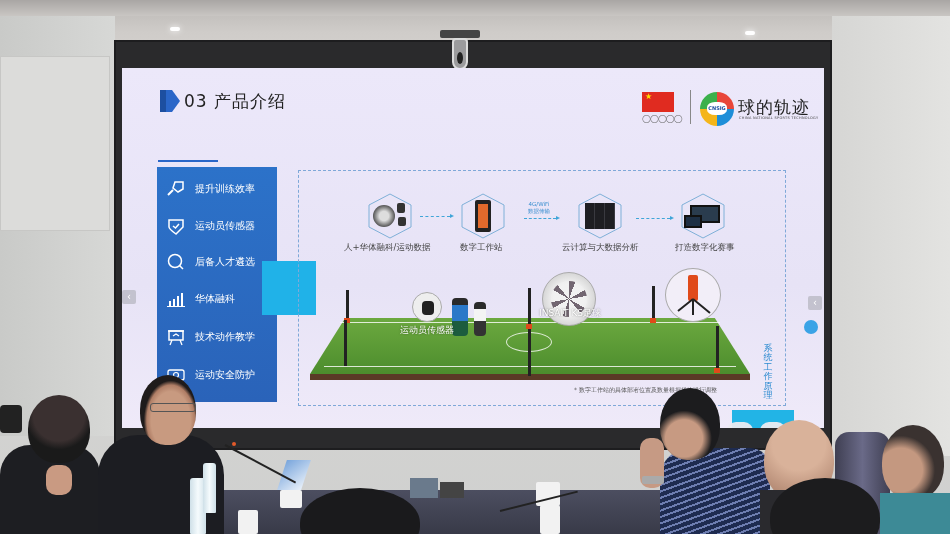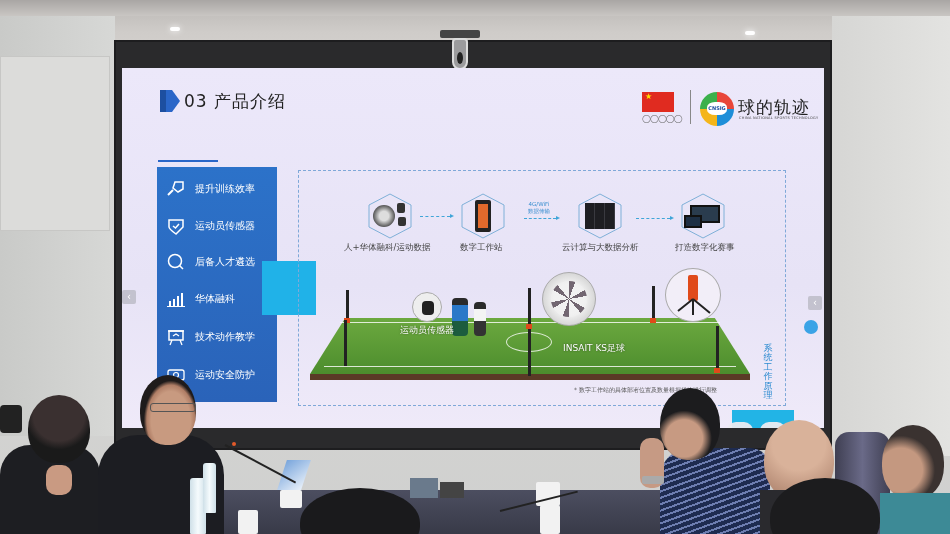--- a/index.html
+++ b/index.html
@@ -278,21 +278,21 @@
     <div style="position:absolute;left:22px;top:6px;width:10px;height:26px;background:#e04a1a;border-radius:2px;"></div>
     <svg width="56" height="54" style="position:absolute;left:0;top:0;">
         <path d="M27 30 L12 42 M27 30 L44 44 M27 30 L27 46" stroke="#222" stroke-width="2"></path>
       </svg>
   </div>
 
   <div class="player" style="left:330px;top:230px;width:16px;height:38px;background:linear-gradient(180deg,#2a2a2a 0 18%,#2b78c8 18% 60%,#1c5c3e 60%);"></div>
   <div class="player" style="left:352px;top:234px;width:12px;height:34px;background:linear-gradient(180deg,#2a2a2a 0 20%,#f4f4f4 20% 55%,#333 55%);"></div>
 
   <div class="pitch-label" style="left:278px;top:256px;">运动员传感器</div>
-  <div class="pitch-label" style="left:417px;top:274px;margin-left:24px;">INSAIT KS足球</div>
+  <div class="pitch-label" style="left:417px;top:239px;">INSAIT KS足球</div>
 
   <div class="vertical-label">系统工作原理</div>
   <div class="footnote">* 数字工作站的具体部署位置及数量根据场地进行调整</div>
 
   <div class="bottom-accent"></div>
 
   <div class="nav-btn" style="left:0px;top:222px;"><span>‹</span></div>
   <div class="nav-btn" style="left:686px;top:228px;"><span>‹</span></div>
   <div class="page-dot" style="left:682px;top:252px;"></div>
   <div class="round-btn" style="left:605px;top:354px;">

